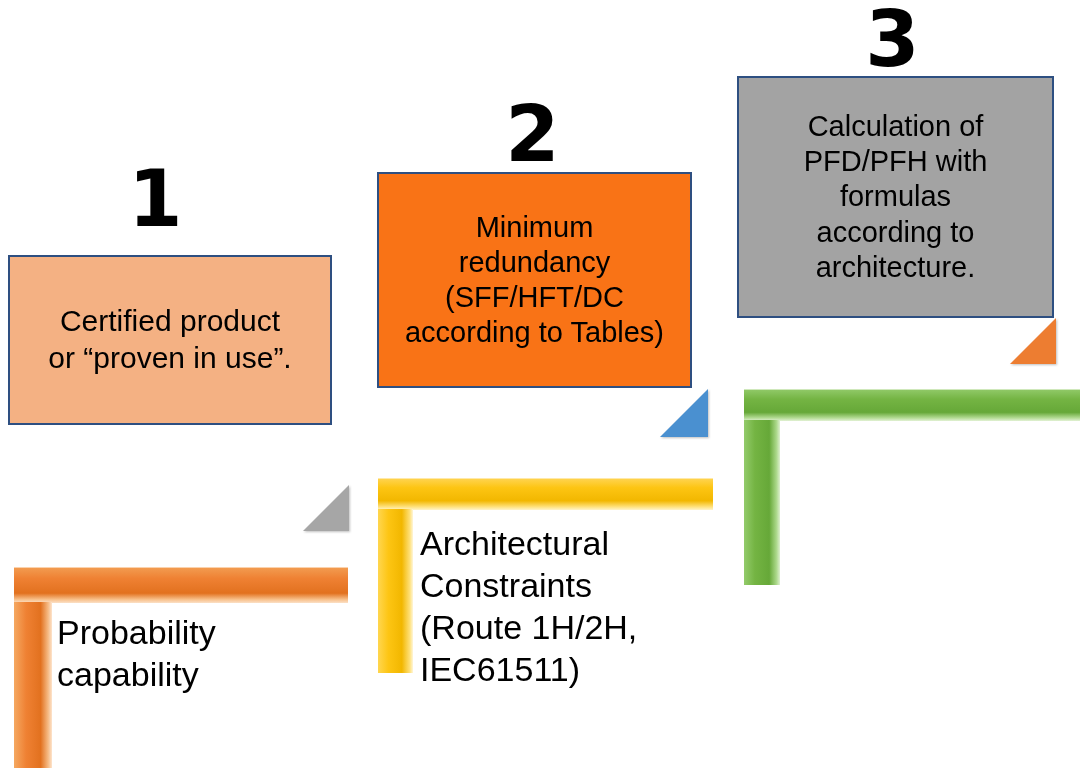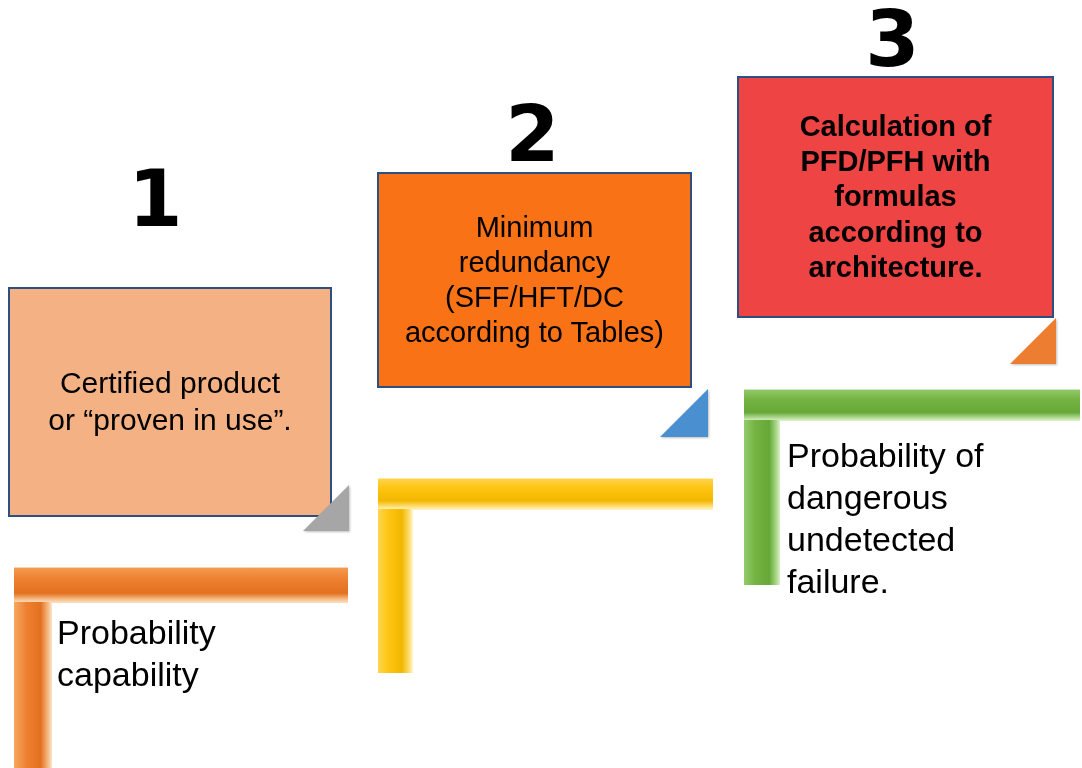--- a/index.html
+++ b/index.html
@@ -39,23 +39,23 @@
     justify-content: center;
     text-align: center;
     color: #000000;
     padding: 4px 10px;
   }
   .step-box .txt {
     width: 100%;
     white-space: pre-line;
   }
 
-  #box-1 { left: 8px;   top: 255px; width: 324px; height: 230px; background: #f4b183; font-size: 30px; line-height: 1.22; margin-top: 32px; }
+  #box-1 { left: 8px;   top: 255px; width: 324px; height: 170px; background: #f4b183; font-size: 30px; line-height: 1.22; }
   #box-2 { left: 377px; top: 172px; width: 315px; height: 216px; background: #f97316; font-size: 29px; line-height: 1.20; }
-  #box-3 { left: 737px; top: 76px;  width: 317px; height: 242px; background: #ef4444; font-size: 29px; line-height: 1.22; font-weight: bold; }
+  #box-3 { left: 737px; top: 76px;  width: 317px; height: 242px; background: #a3a3a3; font-size: 29px; line-height: 1.22; }
 
   
   .corner-triangle {
     position: absolute;
     width: 0;
     height: 0;
   }
 
   
   .l-bracket {
@@ -124,20 +124,24 @@
               filter: drop-shadow(1px 1px 1px rgba(0,0,0,0.25));"></div>
 
   <div class="l-bracket" id="bracket-2" style="left:378px; top:478px; width:335px; height:195px;">
     <div class="arm-h" style="width:335px; height:31px;
                 background:linear-gradient(to bottom,#ffd34d 0%,#fdc513 28%,#f2b700 70%,#ffe27f 90%,#fff4cc 100%);
                 border-top:1px solid #ffe9a8;"></div>
     <div class="arm-v" style="top:31px; width:35px; height:164px;
                 background:linear-gradient(to right,#ffd64f 0%,#fdc513 30%,#f2b700 68%,#ffdf73 90%,#fff6d9 100%);"></div>
   </div>
 
+  <div class="caption" id="caption-2" style="left:420px; top:522px; width:300px; font-size:34px;">Architectural
+Constraints
+(Route 1H/2H,
+IEC61511)</div>
 
   <div class="step-number" id="num-3" style="left:852px; top:0px; width:80px; font-size:78px;">3</div>
 
   <div class="step-box" id="box-3">
     <span class="txt">Calculation of
 PFD/PFH with
 formulas
 according to
 architecture.</span>
   </div>
@@ -148,18 +152,14 @@
               filter: drop-shadow(1px 1px 1px rgba(0,0,0,0.25));"></div>
 
   <div class="l-bracket" id="bracket-3" style="left:744px; top:389px; width:336px; height:196px;">
     <div class="arm-h" style="width:336px; height:31px;
                 background:linear-gradient(to bottom,#8fc866 0%,#74b443 30%,#66a838 72%,#b3db93 90%,#e2f1d4 100%);
                 border-top:1px solid #cfe8bb;"></div>
     <div class="arm-v" style="top:31px; width:36px; height:165px;
                 background:linear-gradient(to right,#93cb6b 0%,#74b443 30%,#66a838 70%,#abd88a 90%,#ddf0cf 100%);"></div>
   </div>
 
-  <div class="caption" id="caption-3" style="left:787px; top:434px; width:290px; font-size:34px;">Probability of
-dangerous
-undetected
-failure.</div>
 
 </div>
 
 </body></html>

